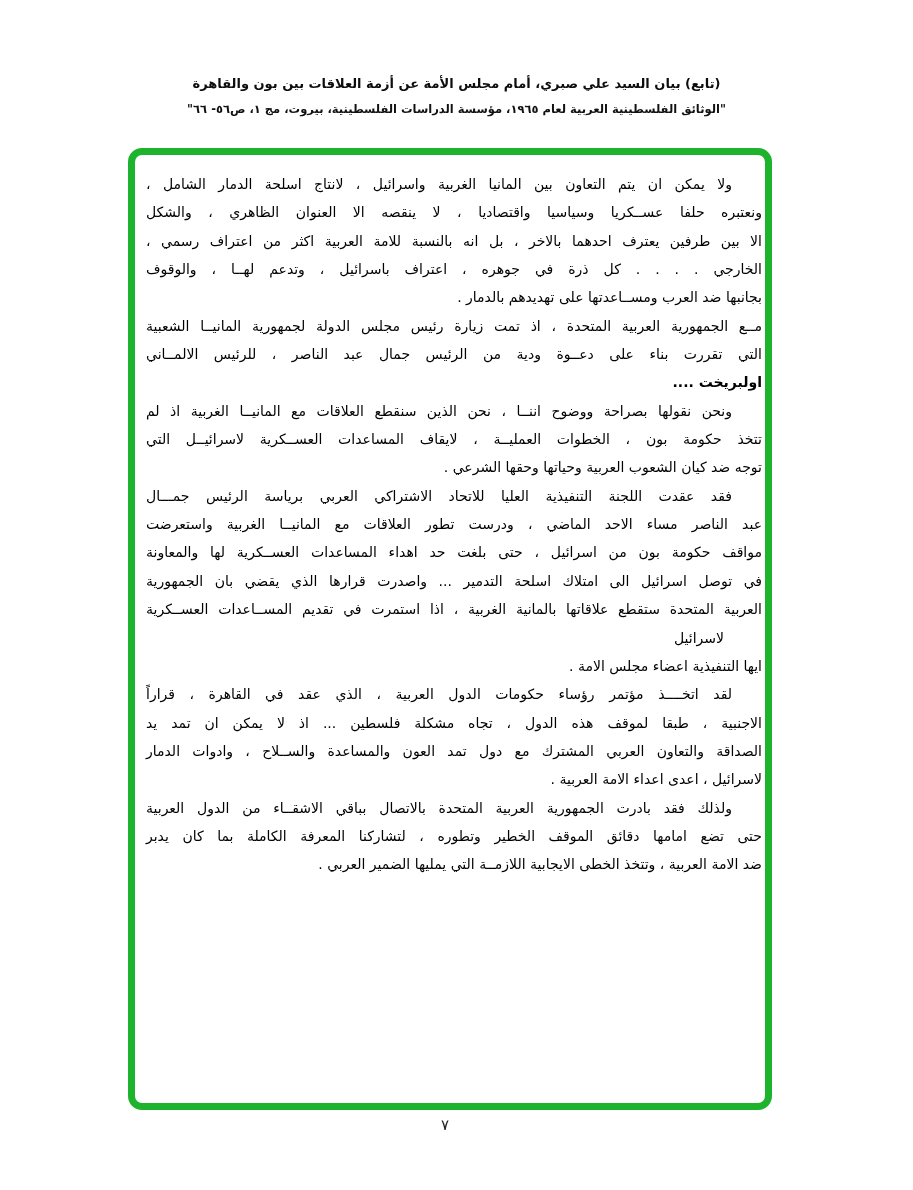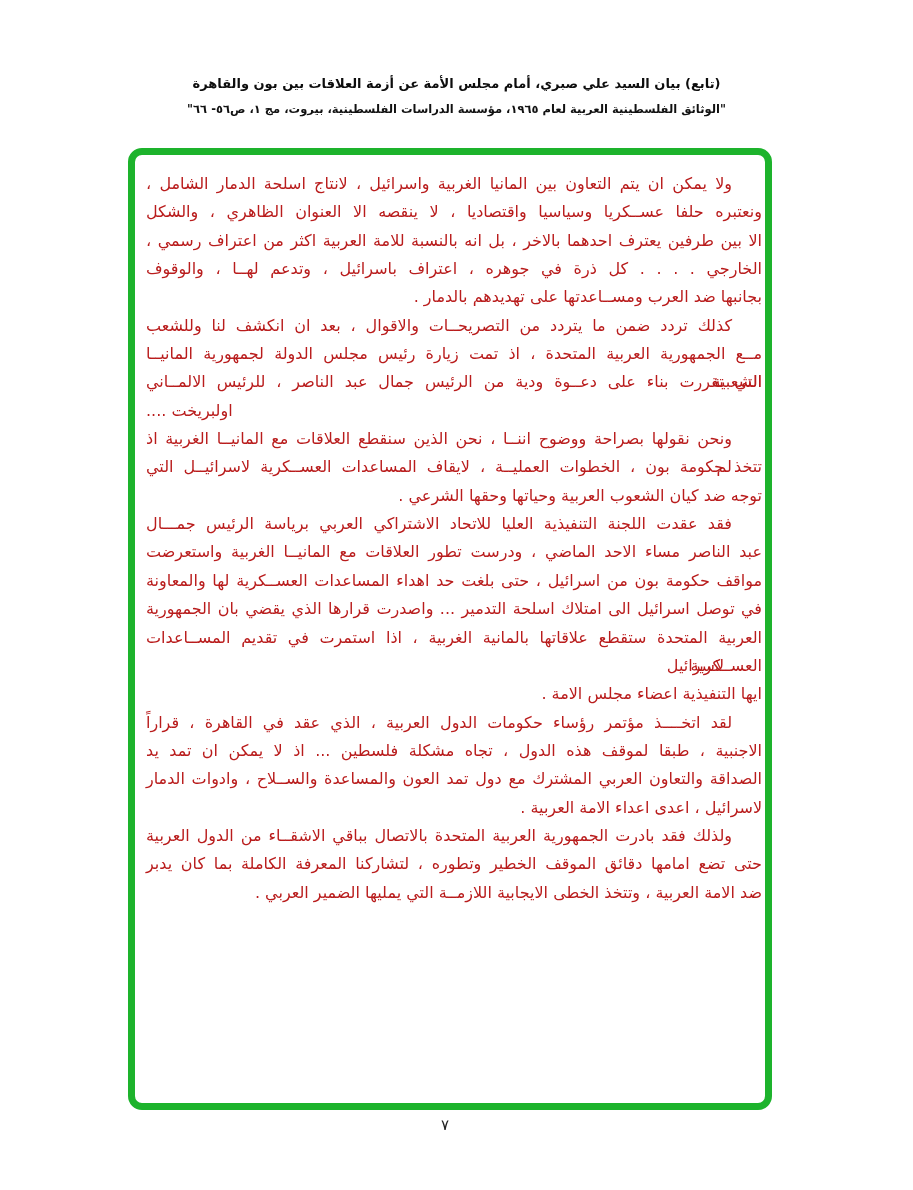--- a/index.html
+++ b/index.html
@@ -25,36 +25,36 @@
   .green-frame{
     position:absolute;left:128px;top:148px;
     width:630px;height:948px;
     border:7px solid #1db32c;
     border-radius:14px;
     background:transparent;
   }
   .text-block{
     position:absolute;left:146px;top:170px;width:616px;
     direction:rtl;
-    font-size:16px;
-    color:#b91c1c;
+    font-size:14px;
+    color:#000000;
   }
   .line{
     height:28.35px;line-height:28.35px;
     text-align:right;
     white-space:nowrap;
   }
   .j{ 
     text-align:justify;text-align-last:justify;
     white-space:normal;
     word-spacing:1px;
   }
   .ind{padding-right:30px;}
   .ind-sm{padding-right:38px;}
-  .left{text-align:left;}
+  .left{text-align:right;font-weight:bold;}
   .page-number{
     position:absolute;left:0;top:1116px;width:890px;
     text-align:center;font-size:15px;color:#222;
     direction:rtl;
   }
 </style>
 </head>
 <body>
 
 <div class="header">
@@ -63,21 +63,20 @@
 </div>
 
 <div class="green-frame"></div>
 
 <div class="text-block">
   <div class="line j ind">ولا يمكن ان يتم التعاون بين المانيا الغربية واسرائيل ، لانتاج اسلحة الدمار الشامل ،</div>
   <div class="line j">ونعتبره حلفا عســكريا وسياسيا واقتصاديا ، لا ينقصه الا العنوان الظاهري ، والشكل</div>
   <div class="line j">الا بين طرفين يعترف احدهما بالاخر ، بل انه بالنسبة للامة العربية اكثر من اعتراف رسمي ،</div>
   <div class="line j">الخارجي . . . . كل ذرة في جوهره ، اعتراف باسرائيل ، وتدعم لهــا ، والوقوف</div>
   <div class="line">بجانبها ضد العرب ومســاعدتها على تهديدهم بالدمار .</div>
-  <div class="line j ind">كذلك تردد ضمن ما يتردد من التصريحــات والاقوال ، بعد ان انكشف لنا وللشعب</div>
   <div class="line j">مــع الجمهورية العربية المتحدة ، اذ تمت زيارة رئيس مجلس الدولة لجمهورية المانيــا الشعبية</div>
   <div class="line j">التي تقررت بناء على دعــوة ودية من الرئيس جمال عبد الناصر ، للرئيس الالمــاني</div>
   <div class="line left">اولبريخت ....</div>
   <div class="line j ind">ونحن نقولها بصراحة ووضوح اننــا ، نحن الذين سنقطع العلاقات مع المانيــا الغربية اذ لم</div>
   <div class="line j">تتخذ حكومة بون ، الخطوات العمليــة ، لايقاف المساعدات العســكرية لاسرائيــل التي</div>
   <div class="line">توجه ضد كيان الشعوب العربية وحياتها وحقها الشرعي .</div>
   <div class="line j ind">فقد عقدت اللجنة التنفيذية العليا للاتحاد الاشتراكي العربي برياسة الرئيس جمـــال</div>
   <div class="line j">عبد الناصر مساء الاحد الماضي ، ودرست تطور العلاقات مع المانيــا الغربية واستعرضت</div>
   <div class="line j">مواقف حكومة بون من اسرائيل ، حتى بلغت حد اهداء المساعدات العســكرية لها والمعاونة</div>
   <div class="line j">في توصل اسرائيل الى امتلاك اسلحة التدمير ... واصدرت قرارها الذي يقضي بان الجمهورية</div>

